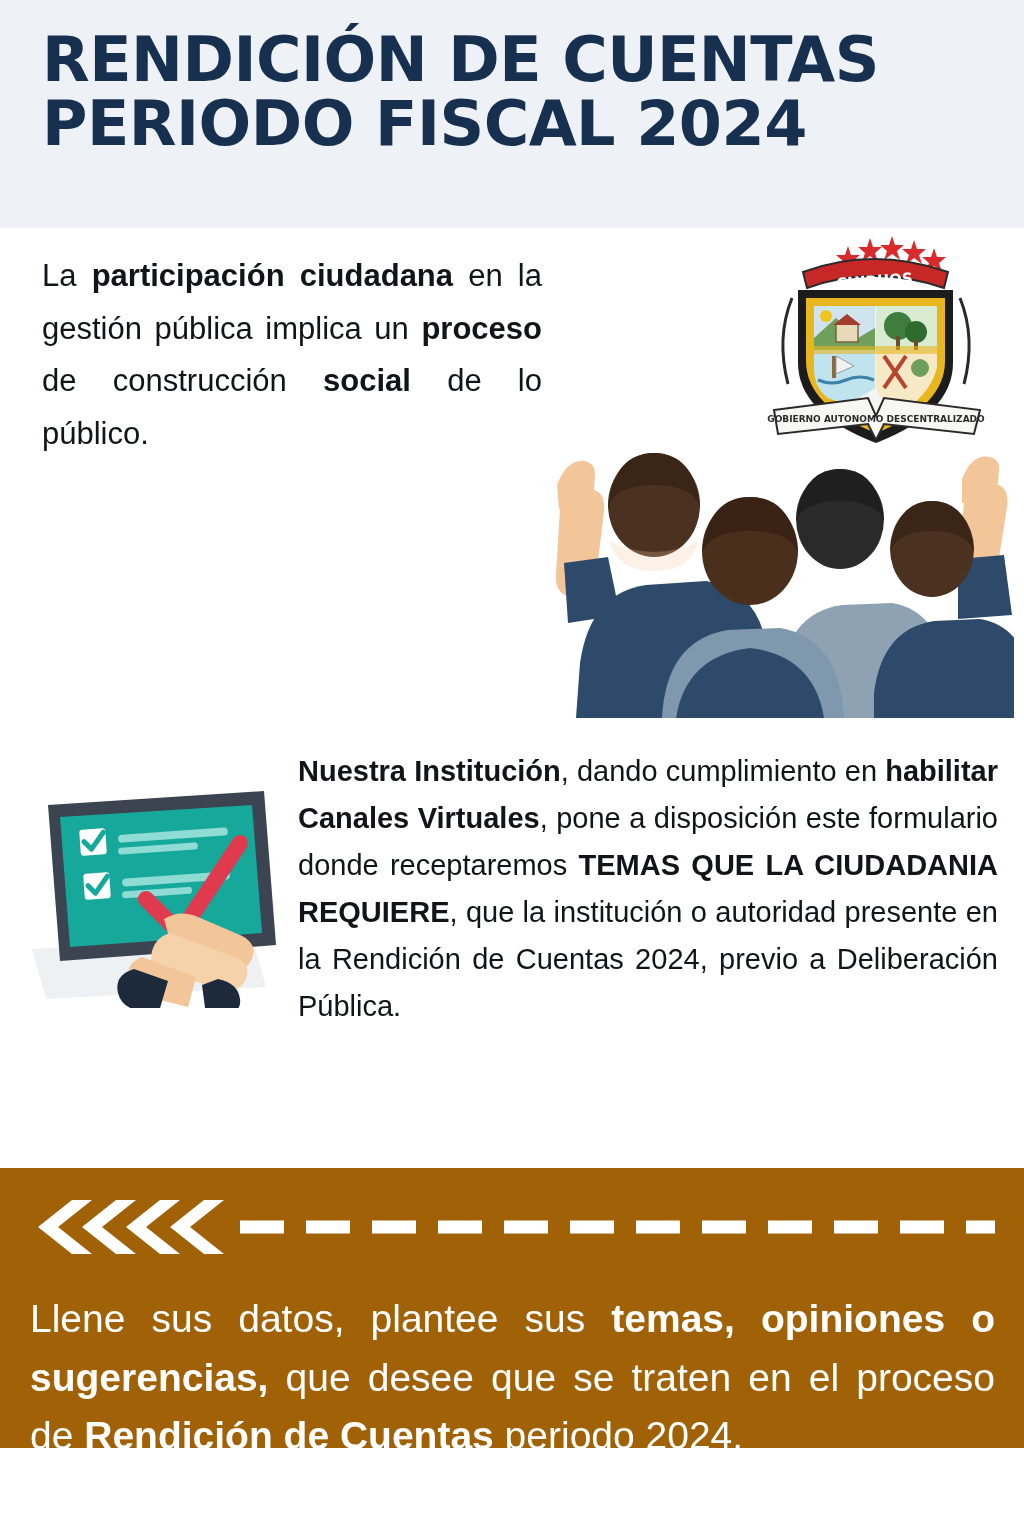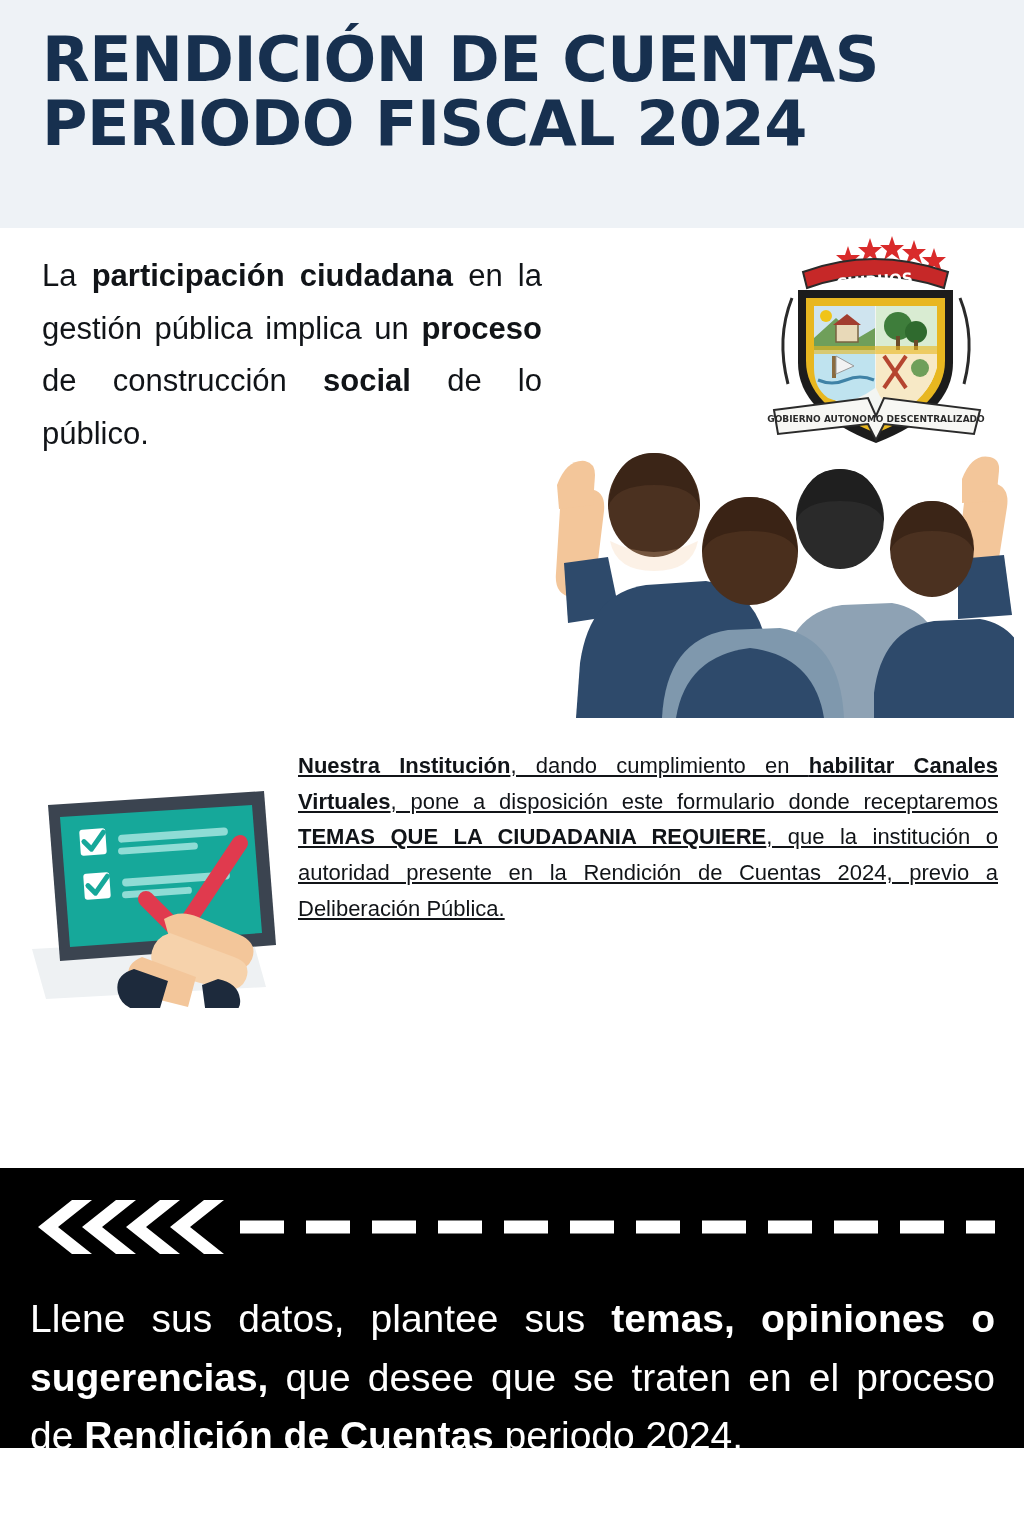--- a/index.html
+++ b/index.html
@@ -95,37 +95,36 @@
     height: 235px;
   }
 
   
   .second-block {
     position: absolute;
     left: 298px;
     top: 520px;
     width: 700px;
     color: #111418;
-    font-size: 22px;
+    font-size: 29px;
     line-height: 1.62;
     text-align: justify;
     text-justify: inter-word;
-    text-decoration: underline;
   }
   .second-block b { font-weight: 700; }
   .second-block .caps { font-weight: 700; }
 
   
   .footer {
     position: absolute;
     left: 0;
     top: 1168px;
     width: 1024px;
     height: 280px;
-    background: #000000;
+    background: #a16207;
     box-sizing: border-box;
   }
   .divider {
     position: absolute;
     left: 30px;
     top: 28px;
     width: 965px;
     height: 62px;
   }
   .footer-text {

